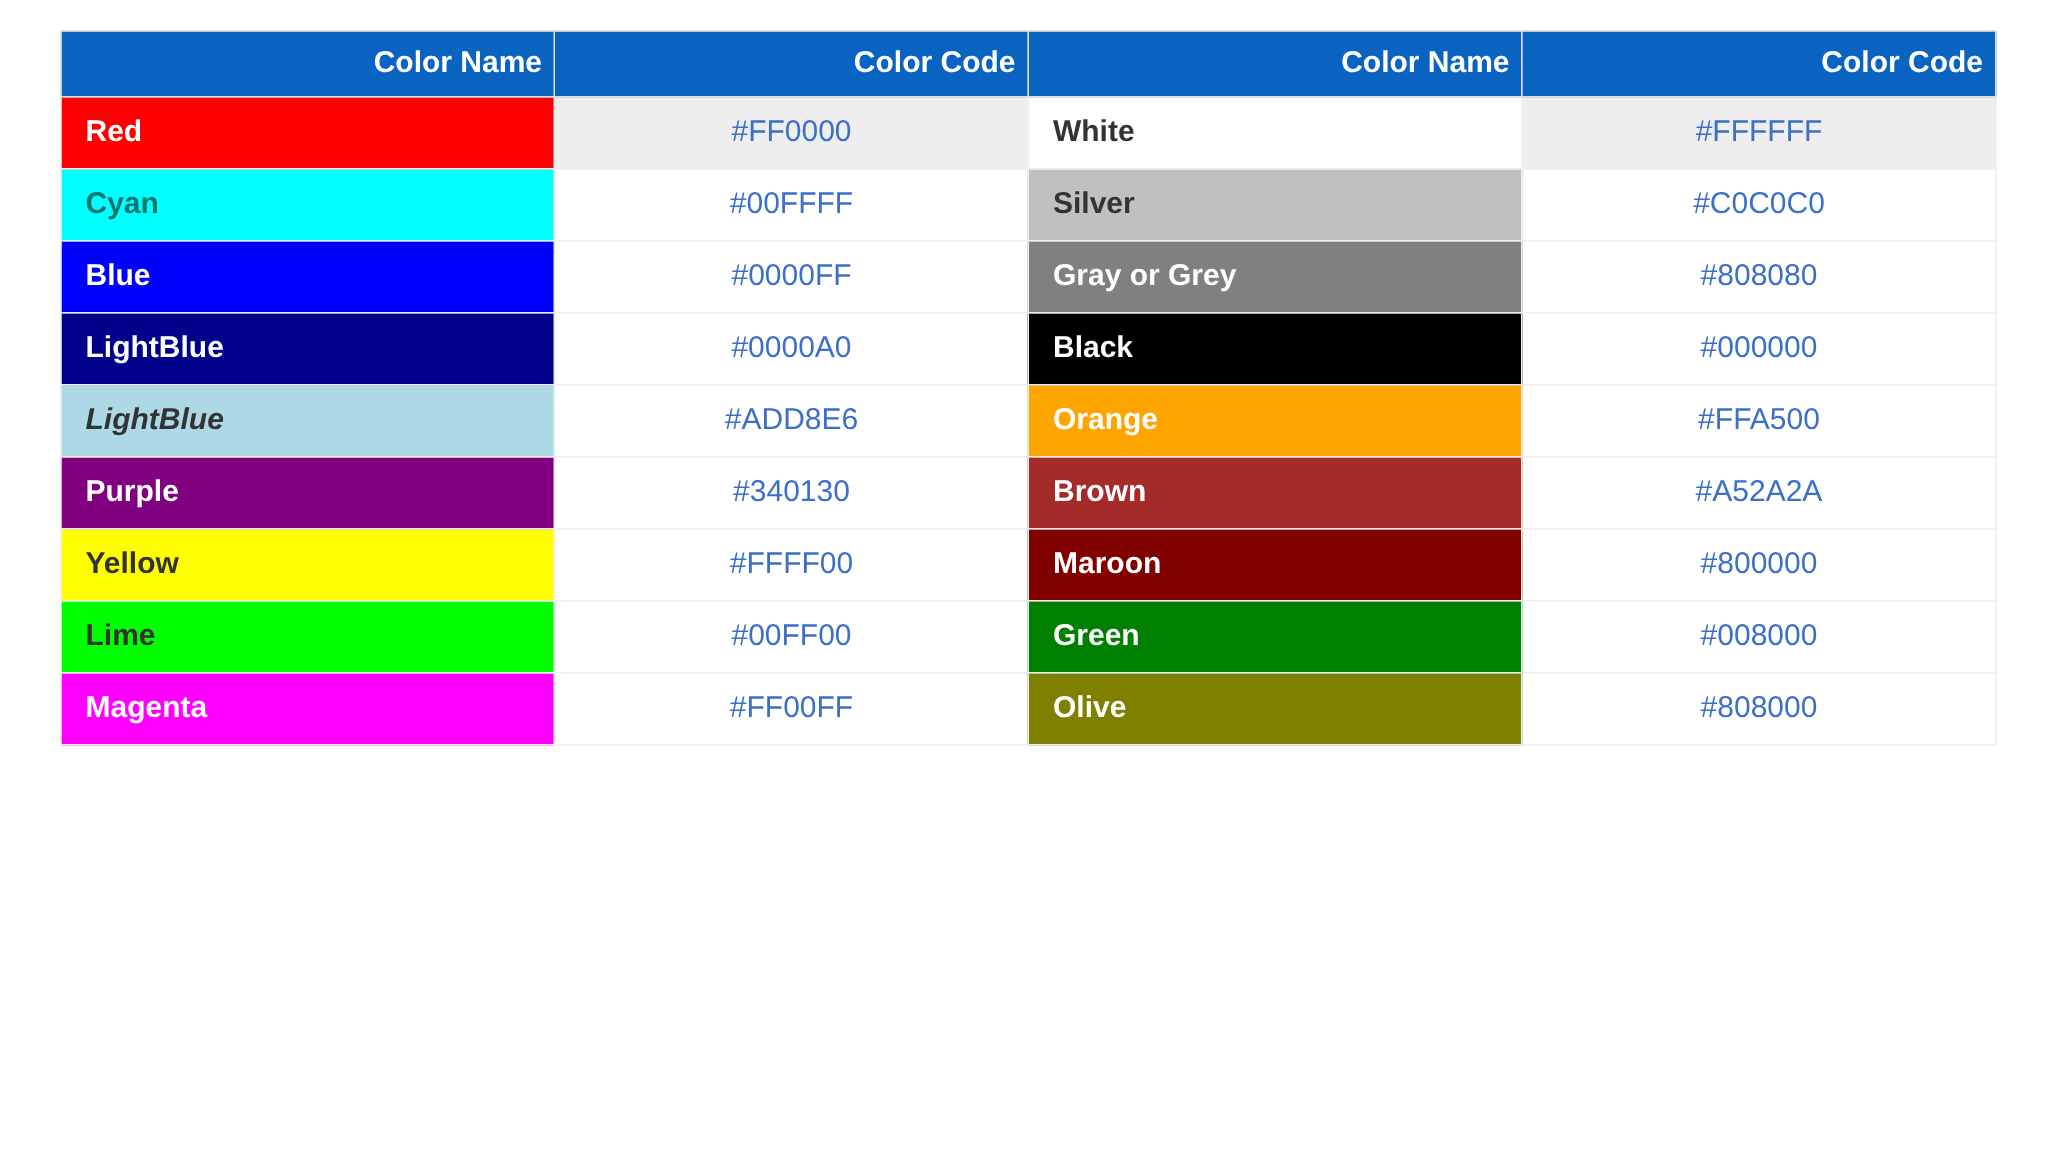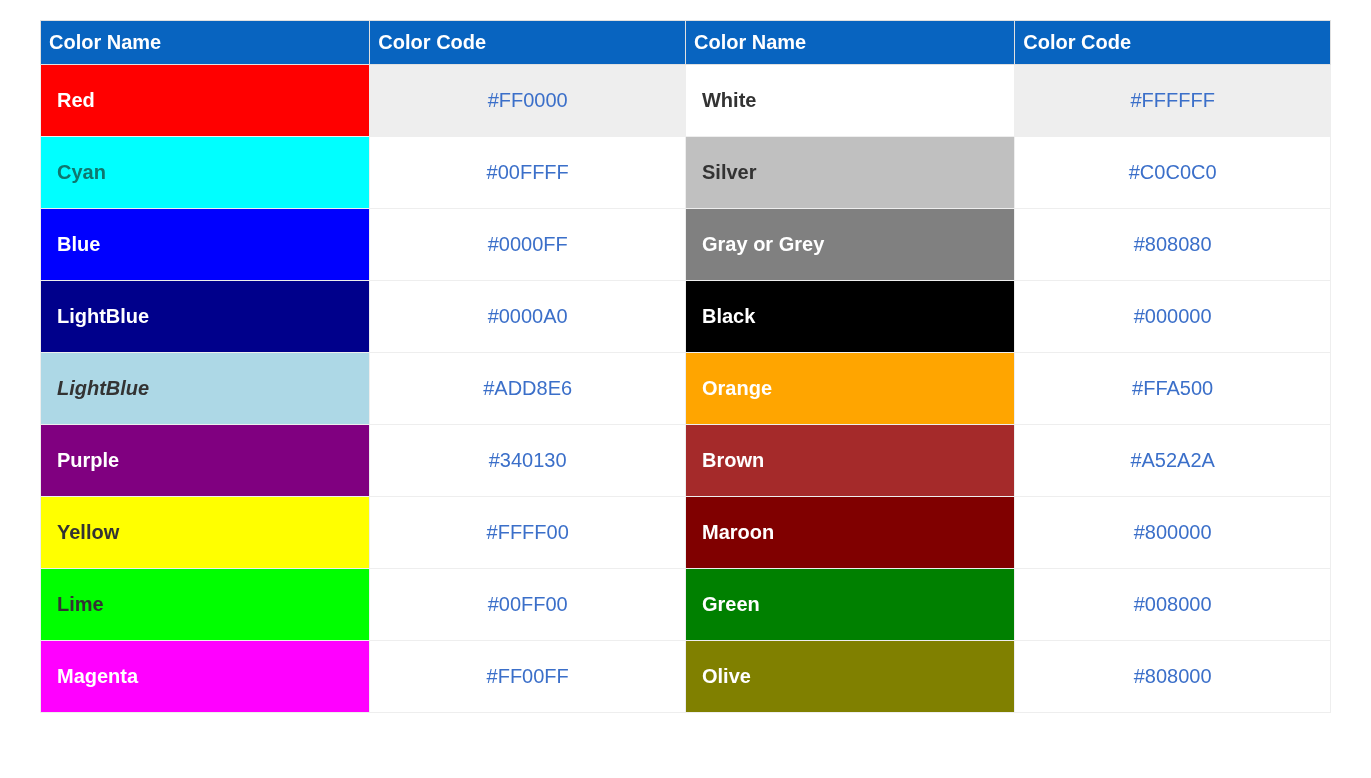--- a/index.html
+++ b/index.html
@@ -16,25 +16,25 @@
       width: 100%;
       border-collapse: collapse;
       border-spacing: 0;
     }
     th {
       background-color: #0864c0;
       color: #ffffff;
       font-weight: bold;
       font-size: 20px;
       padding: 10px 8px;
-      text-align: left;
+      text-align: right;
       border: 1px solid #e0e0e0;
     }
     td {
-      padding: 24px 16px;
+      padding: 12px 16px;
       border: 1px solid #eeeeee;
       font-size: 20px;
       vertical-align: middle;
     }
     td.name-cell {
       font-weight: bold;
       width: 24%;
     }
     td.code-cell {
       text-align: center;

